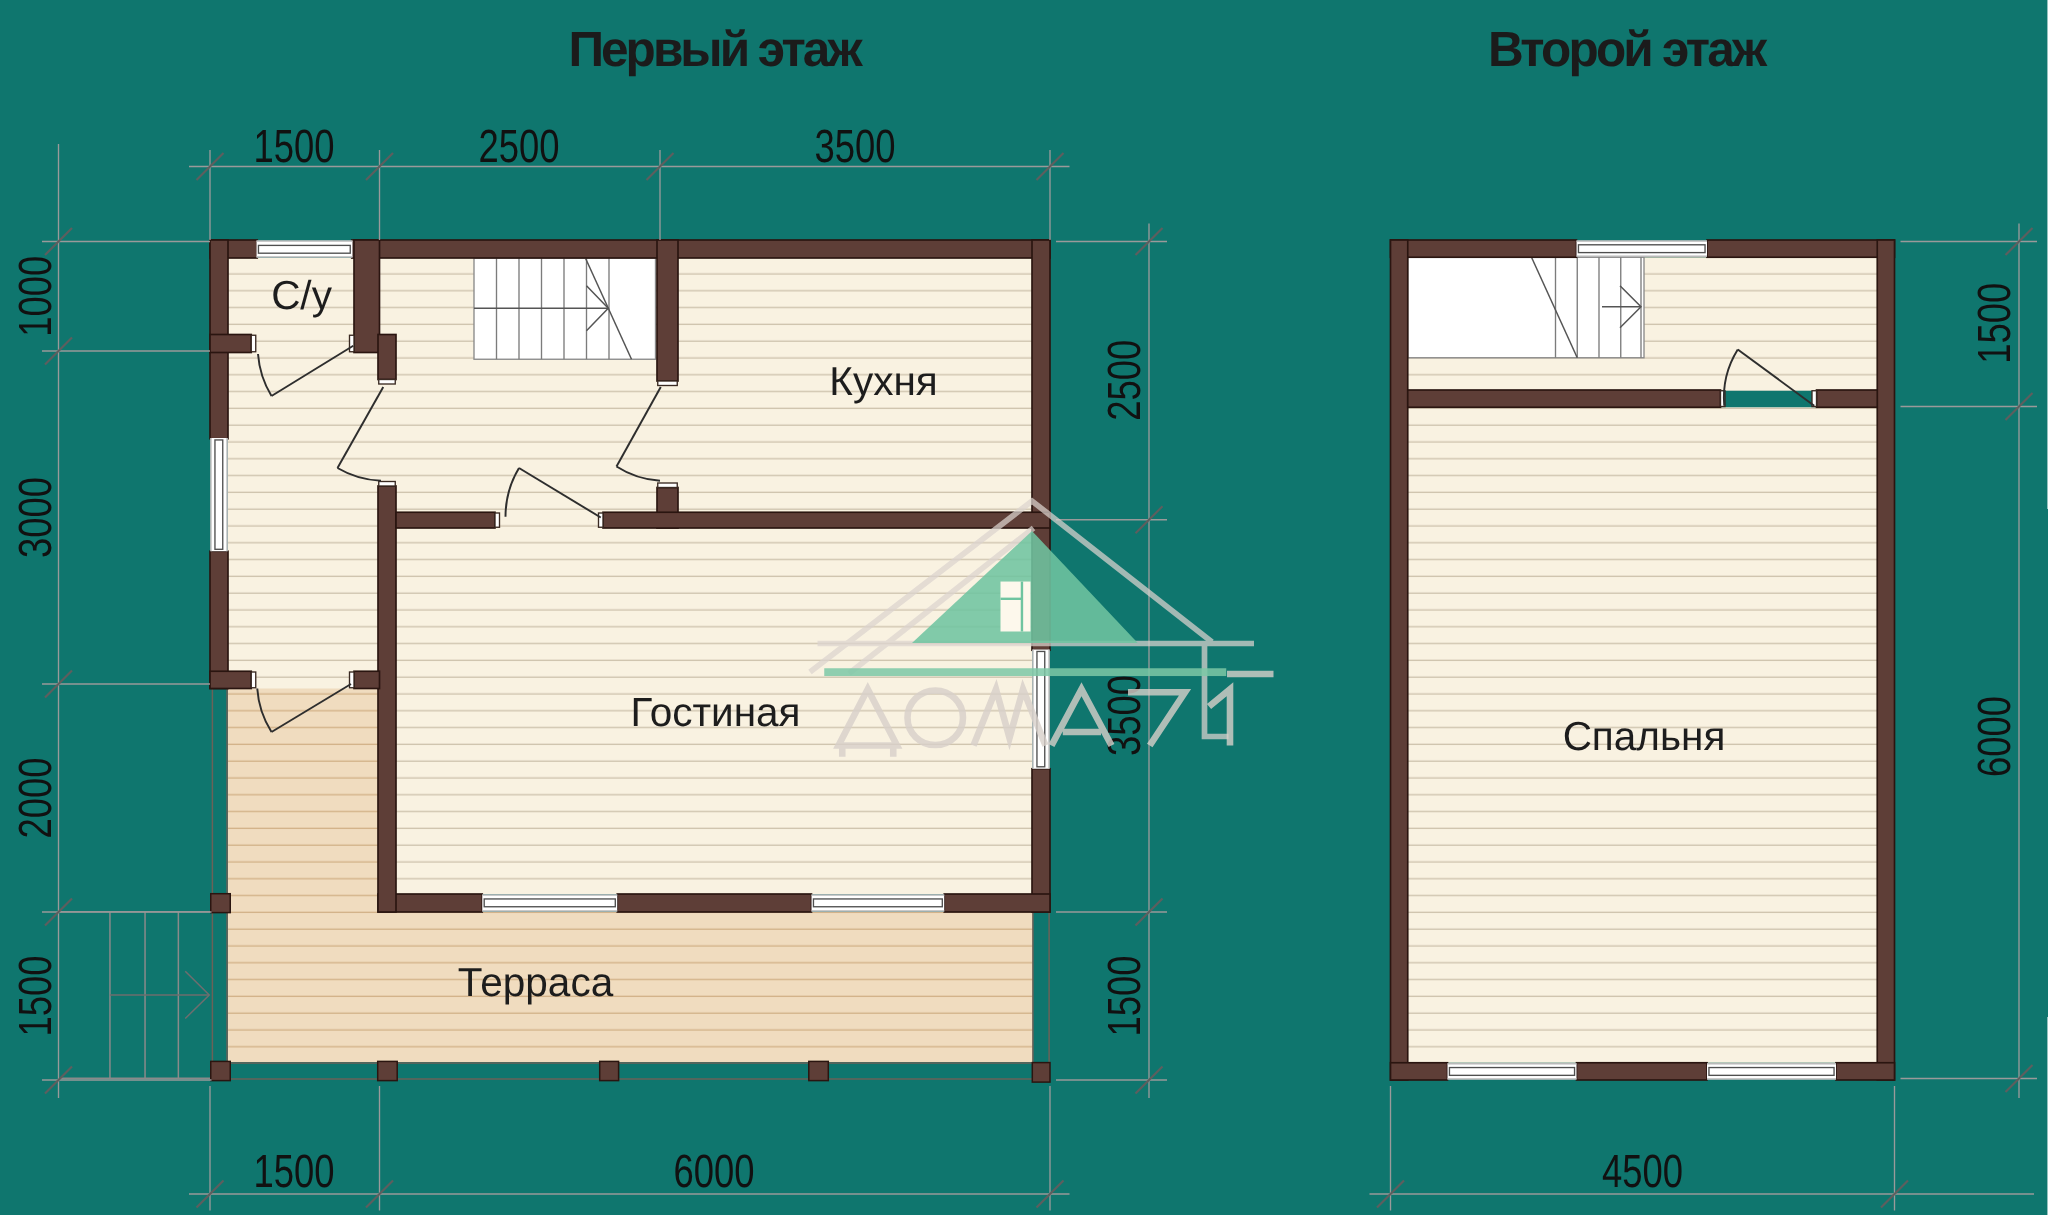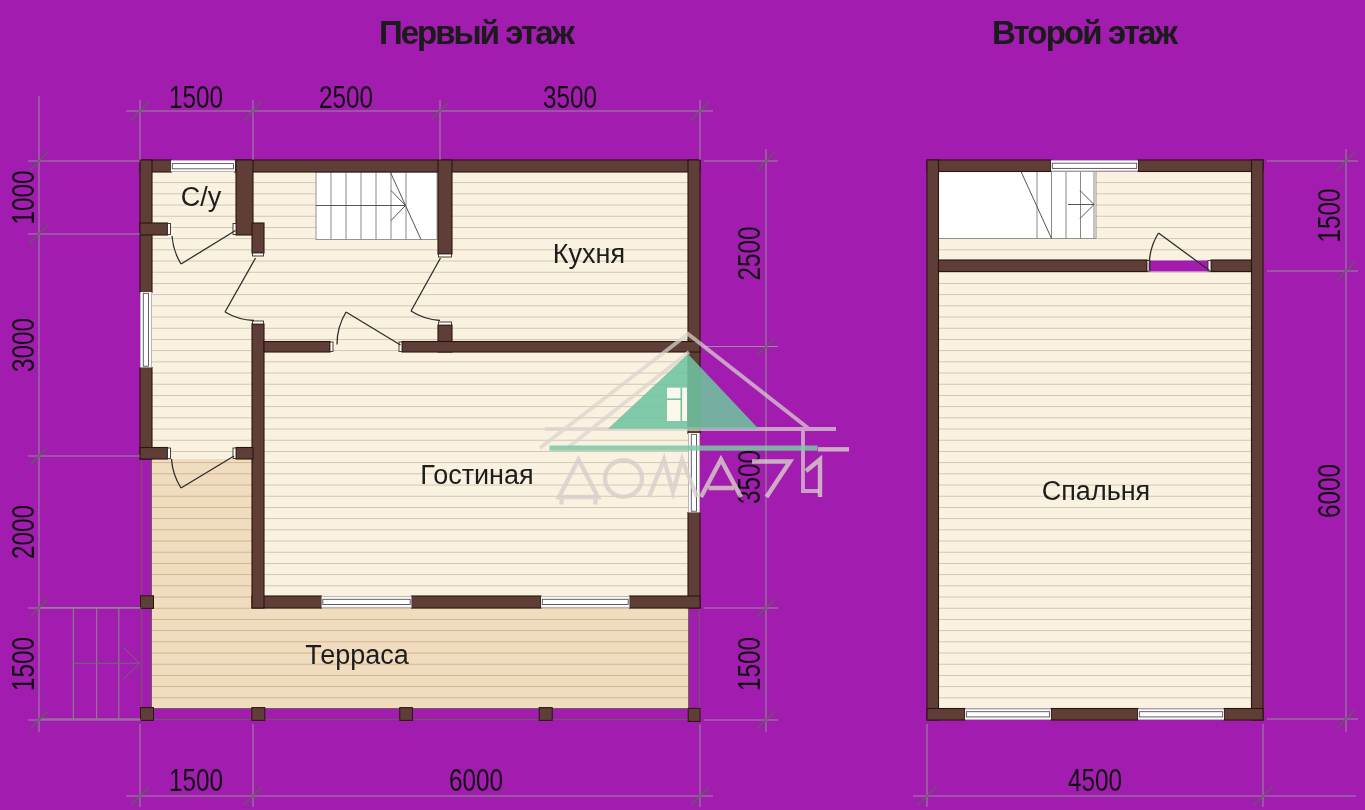--- a/index.html
+++ b/index.html
@@ -1,16 +1,16 @@
 <!DOCTYPE html>
 <html><head>
 <meta charset="utf-8">
 <style>
   html,body{margin:0;padding:0;background:#ffffff;}
-  #page{position:relative;width:1365px;height:810px;background:#a21caf;overflow:hidden;
+  #page{position:relative;width:1365px;height:810px;background:#0f766e;overflow:hidden;
         font-family:"Liberation Sans", sans-serif;}
   svg text{font-family:"Liberation Sans", sans-serif;}
   .dim{font-family:"Liberation Serif", serif;font-size:31px;fill:#111;}
   .room{font-size:27px;fill:#1d1d1d;}
   .title{font-size:33px;font-weight:bold;fill:#1b1b1b;}
 </style>
 </head>
 <body>
 <div id="page">
 <svg width="1365" height="810" viewBox="0 0 1365 810" xmlns="http://www.w3.org/2000/svg">

